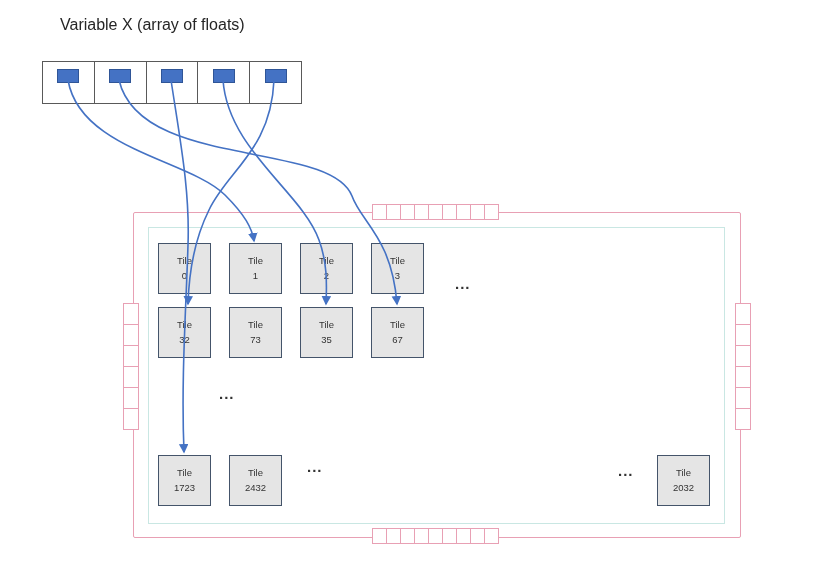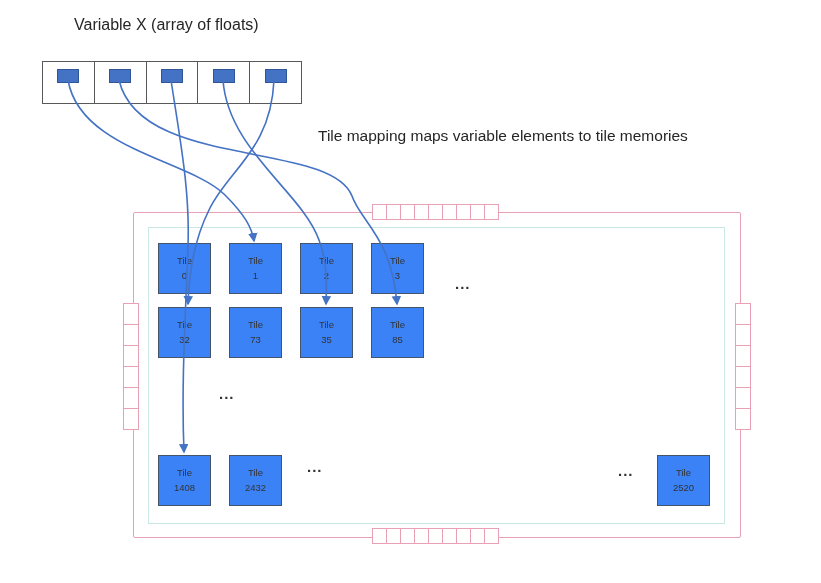--- a/index.html
+++ b/index.html
@@ -1,21 +1,21 @@
 <!DOCTYPE html>
 <html style="--arrow: #4472C4; --elem-fill: #4472C4; --elem-border: #2F5597; --tile-border: #44546A; --chip-border: #E8A0B4; --inner-border: #C9E7E3; --array-border: #595959; --text: #262626;"><head>
 <meta charset="utf-8">
 <style>
   html,body { margin:0; padding:0; background:#ffffff; }
   .canvas {
     position:relative; width:821px; height:583px; background:#fff; overflow:hidden;
     font-family:"Liberation Sans", sans-serif; color:var(--text,#262626);
   }
 
-  .title   { position:absolute; left:74px;  top:16px;  font-size:16px; }
+  .title   { position:absolute; left:60px;  top:16px;  font-size:16px; }
   .caption { position:absolute; left:318px; top:127px; font-size:15.5px; }
 
   
   .array-box {
     position:absolute; left:42px; top:61px; width:258px; height:41px;
     border:1px solid var(--array-border,#595959); display:flex; background:#fff;
   }
   .cell { flex:1; border-right:1px solid var(--array-border,#595959);
           display:flex; justify-content:center; padding-top:7px; }
   .cell:last-child { border-right:none; }
@@ -36,21 +36,21 @@
   .shim.h .shim-sq { width:15px; height:16px; margin-right:-1px; }
   .shim.v .shim-sq { width:16px; height:22px; margin-bottom:-1px; }
   #shim-top    { left:372px; top:204px; }
   #shim-bottom { left:372px; top:528px; }
   #shim-left   { left:123px; top:303px; }
   #shim-right  { left:735px; top:303px; }
 
   
   .tile {
     position:absolute; width:53px; height:51px; box-sizing:border-box;
-    border:1px solid var(--tile-border,#44546A); background:#3b82f6;
+    border:1px solid var(--tile-border,#44546A); background:#e5e5e5;
     display:flex; flex-direction:column; align-items:center; justify-content:center;
     font-size:9.5px; line-height:1.5; color:#333;
   }
   #tile-0    { left:158px; top:243px; }
   #tile-1    { left:229px; top:243px; }
   #tile-2    { left:300px; top:243px; }
   #tile-3    { left:371px; top:243px; }
   #tile-64   { left:158px; top:307px; }
   #tile-65   { left:229px; top:307px; }
   #tile-66   { left:300px; top:307px; }
@@ -87,21 +87,20 @@
         <div class="elem"></div>
       </div>
     <div class="cell">
         <div class="elem"></div>
       </div>
     <div class="cell">
         <div class="elem"></div>
       </div>
   </div>
 
-  <div class="caption">Tile mapping maps variable elements to tile memories</div>
 
   <div class="chip"></div>
   <div class="chip-inner"></div>
 
   <div class="shim h" id="shim-top">
       <div class="shim-sq"></div>
       <div class="shim-sq"></div>
       <div class="shim-sq"></div>
       <div class="shim-sq"></div>
       <div class="shim-sq"></div>
@@ -161,33 +160,33 @@
   <div class="tile" id="tile-65">
     <span>Tile</span>
     <span>73</span>
   </div>
   <div class="tile" id="tile-66">
     <span>Tile</span>
     <span>35</span>
   </div>
   <div class="tile" id="tile-67">
     <span>Tile</span>
-    <span>85</span>
+    <span>67</span>
   </div>
   <div class="tile" id="tile-1408">
     <span>Tile</span>
-    <span>1408</span>
+    <span>1723</span>
   </div>
   <div class="tile" id="tile-1409">
     <span>Tile</span>
     <span>2432</span>
   </div>
   <div class="tile" id="tile-1471">
     <span>Tile</span>
-    <span>2520</span>
+    <span>2032</span>
   </div>
 
   <div class="dots" id="dots-row1">...</div>
   <div class="dots" id="dots-mid">...</div>
   <div class="dots" id="dots-bottom1">...</div>
   <div class="dots" id="dots-bottom2">...</div>
 
   <svg id="wires" width="821" height="583">
     <defs>
       <marker id="arrowhead" markerWidth="8" markerHeight="8" refX="5" refY="3" orient="auto">

